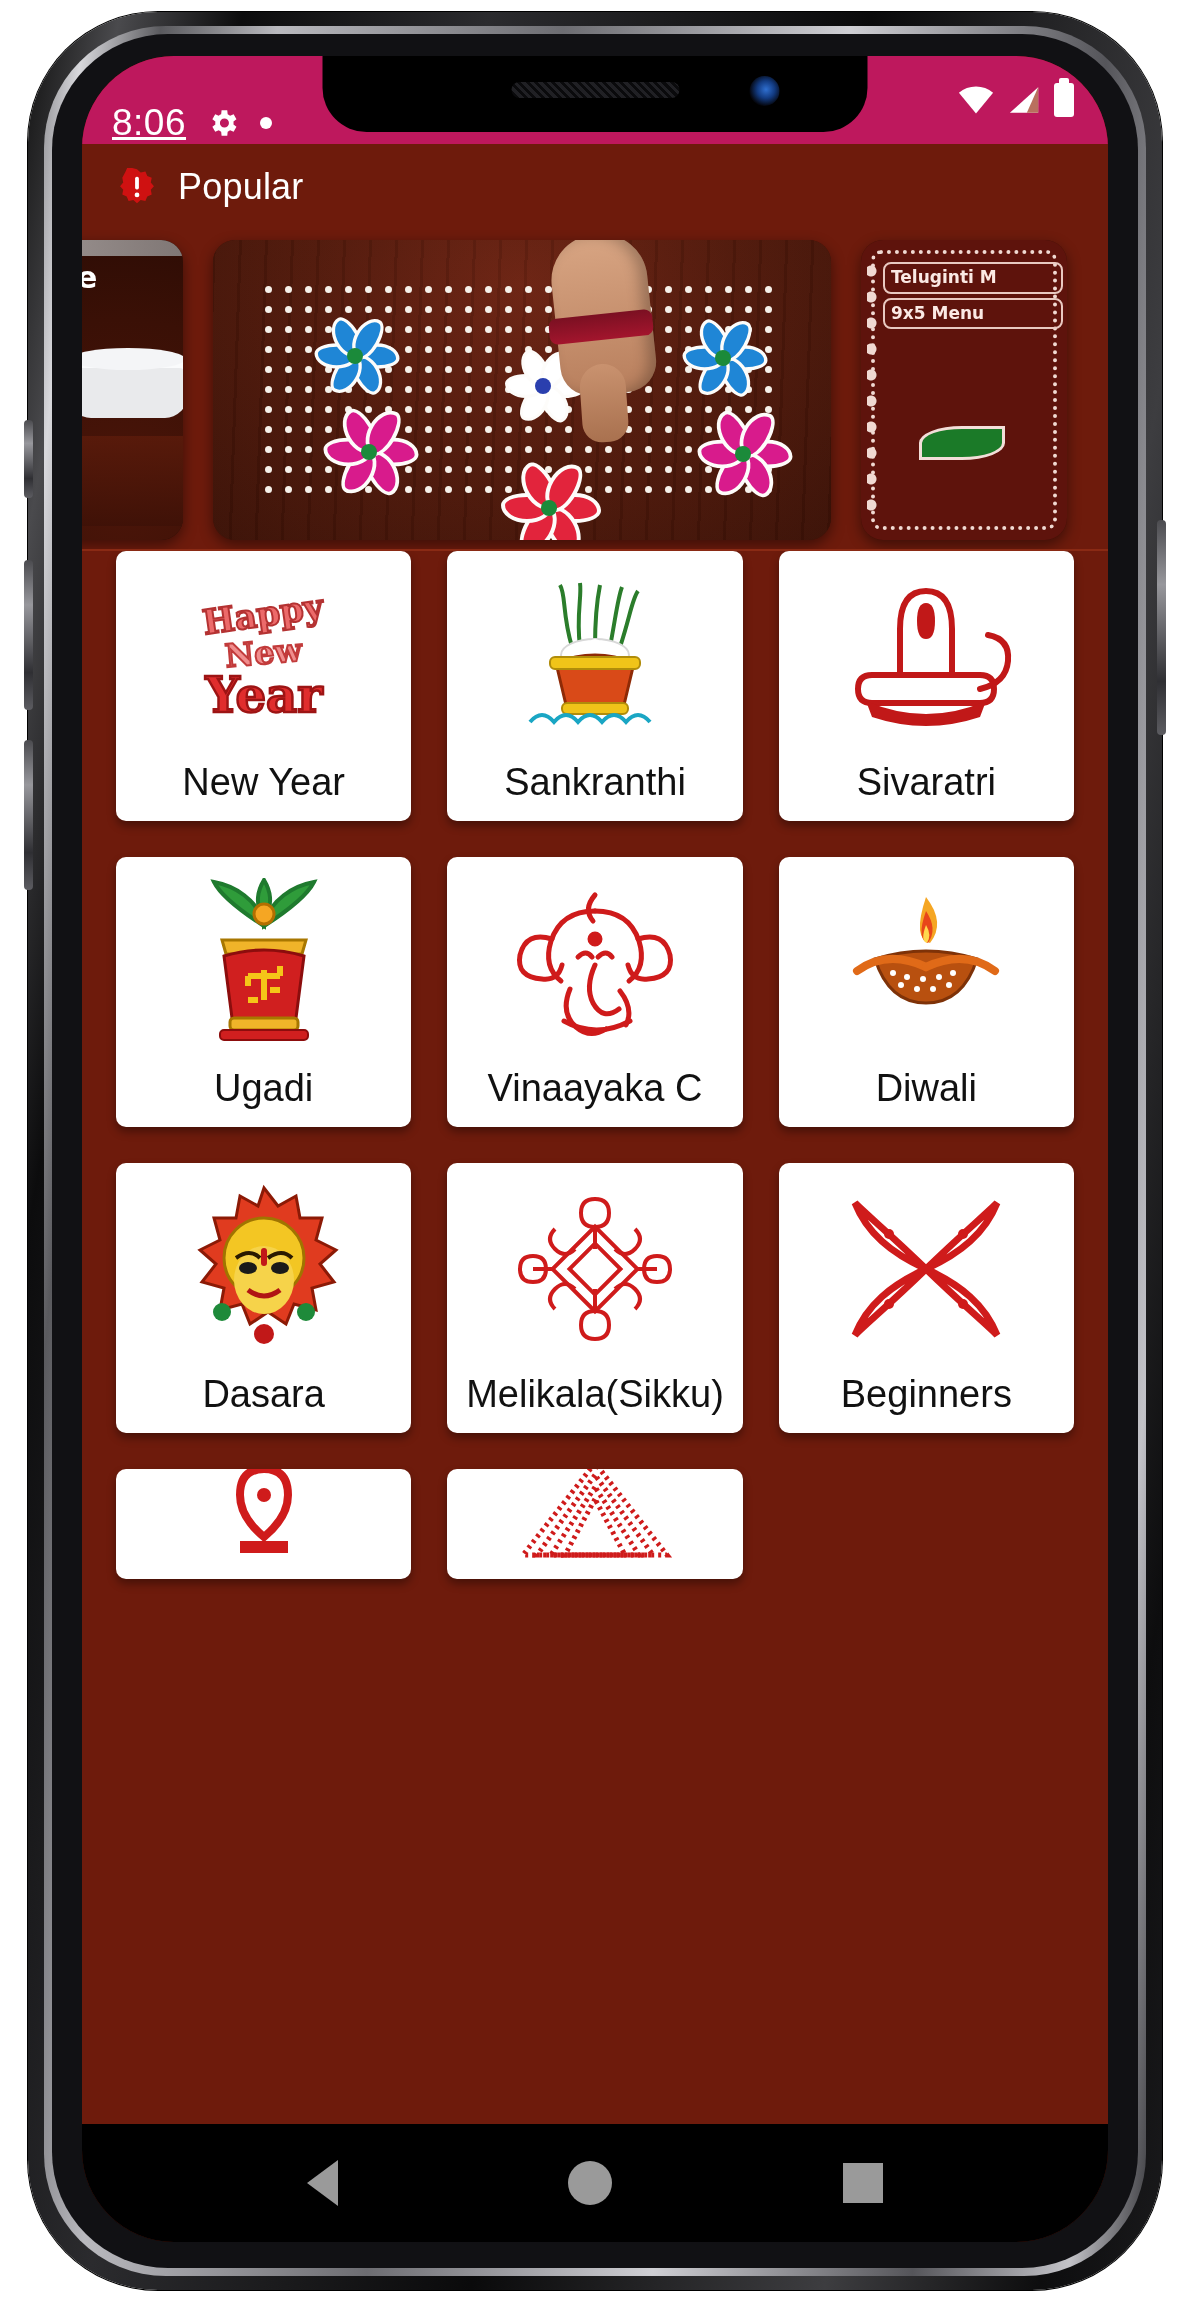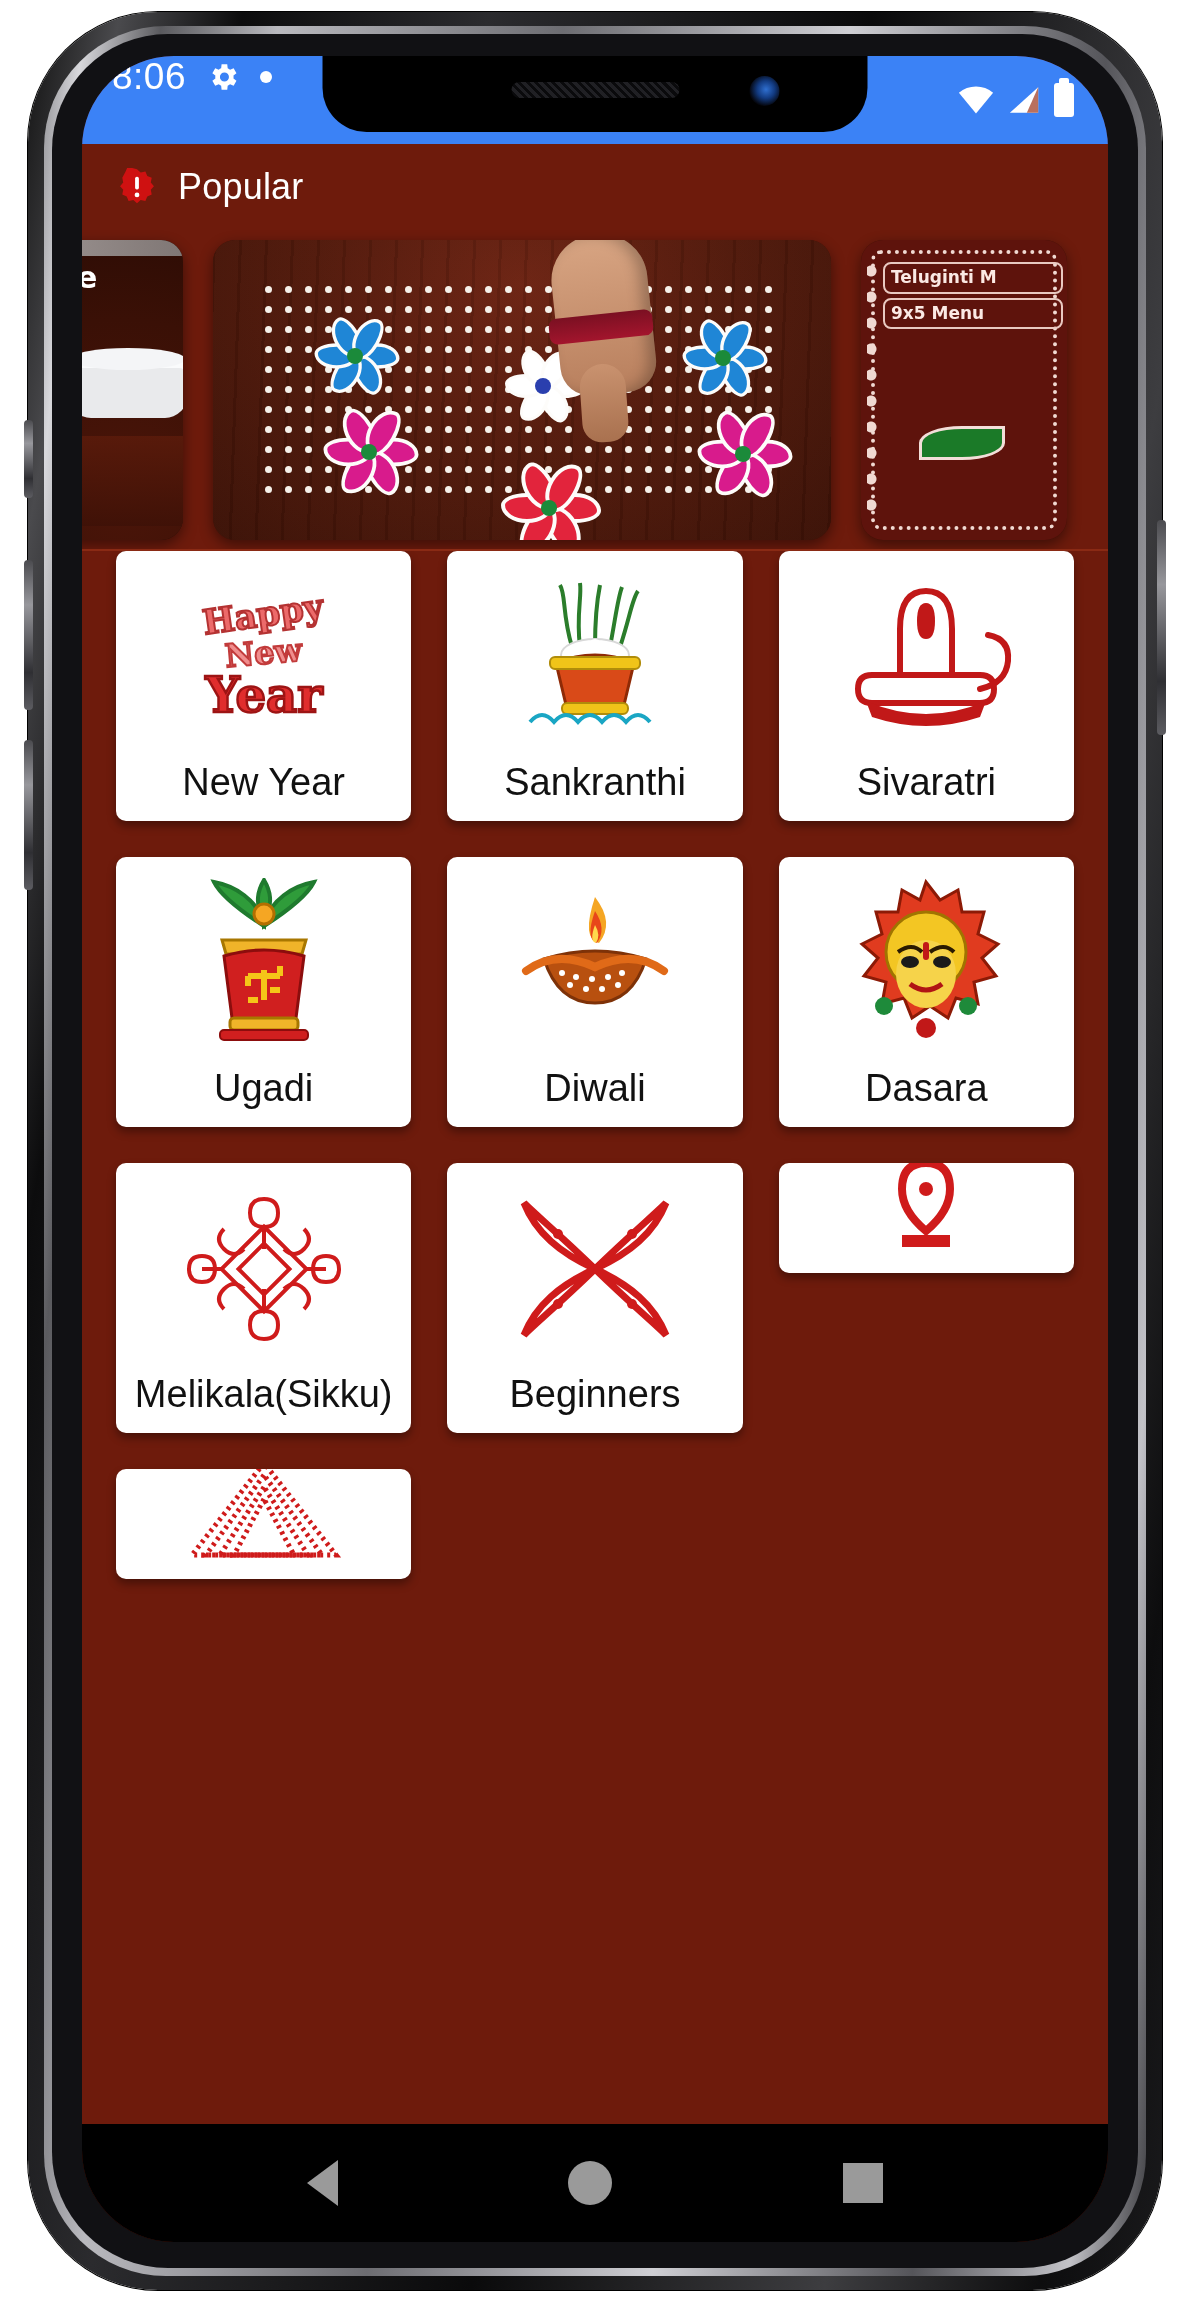--- a/index.html
+++ b/index.html
@@ -64,26 +64,27 @@
     width: 1026px; height: 2186px;
     background: #6e1b0c;
     display: flex;
     flex-direction: column;
   }
 
   
   .statusbar {
     position: relative;
     height: 88px;
-    background: #3b82f6;
+    background: #be185d;
     flex: 0 0 auto;
     display: flex;
-    align-items: flex-start;
+    align-items: flex-end;
     padding: 0 0 0 30px;
     color: #fff;
+    text-decoration: underline;
   }
   .sb-left { display: flex; align-items: center; gap: 20px; z-index: 3;}
   .sb-time { font-size: 37px; font-weight: 500; letter-spacing: .5px; color:#fff;}
   .sb-gear { width: 34px; height: 34px; }
   .sb-dot { width: 12px; height: 12px; border-radius: 50%; background: #fff; }
   .sb-right {
     position: absolute; right: 34px; top: 0; height: 88px;
     display: flex; align-items: center; gap: 13px; z-index:3;
   }
   .icon-wifi { width: 36px; height: 30px; }
@@ -779,20 +780,39 @@
                 <path d="M48 62 h84 l-4 14 H52z" fill="#f0b429" stroke="#a87700" stroke-width="3"></path>
                 <path d="M50 78 q40 -12 80 0 l-8 62 q-32 12 -64 0z" fill="#d01f1f" stroke="#8c0d0d" stroke-width="3"></path>
                 <path d="M74 98 h32 M90 92 v30 M74 98 v10 M106 98 v-10 M74 122 h10 M106 112 h-10" stroke="#f5c518" stroke-width="6" fill="none"></path>
                 <rect x="56" y="140" width="68" height="12" rx="4" fill="#f0b429" stroke="#a87700" stroke-width="3"></rect>
                 <rect x="46" y="152" width="88" height="10" rx="4" fill="#d01f1f" stroke="#8c0d0d" stroke-width="2"></rect>
               </svg>
             </div>
             <div class="tile-label">Ugadi</div>
           </div>
 
+          <div class="tile">
+            <div class="tile-art">
+              <svg width="190" height="165" viewBox="0 0 190 165" fill="none" stroke="#cf1b1b" stroke-width="5" stroke-linecap="round">
+                <path d="M95 14 q-12 14 -2 26"></path>
+                <path d="M95 30 q-34 0 -44 30 q-8 26 10 40"></path>
+                <path d="M95 30 q34 0 44 30 q8 26 -10 40"></path>
+                <path d="M52 58 q-26 -8 -32 16 q-4 22 22 24 q16 2 20 -14"></path>
+                <path d="M138 58 q26 -8 32 16 q4 22 -22 24 q-16 2 -20 -14"></path>
+                <path d="M78 76 q8 -8 14 0"></path>
+                <path d="M98 76 q8 -8 14 0"></path>
+                <path d="M95 84 q-10 22 -2 38 q10 18 26 6"></path>
+                <path d="M70 108 q-10 24 6 38 q14 12 30 2"></path>
+                <path d="M120 110 q14 18 6 34"></path>
+                <path d="M64 140 q32 18 66 0"></path>
+                <circle cx="95" cy="58" r="5" fill="#cf1b1b"></circle>
+              </svg>
+            </div>
+            <div class="tile-label">Vinaayaka C</div>
+          </div>
 
           <div class="tile">
             <div class="tile-art">
               <svg width="190" height="165" viewBox="0 0 190 165">
                 <path d="M95 16 q20 26 4 46 q-18 -4 -4 -46z" fill="#f5a623"></path>
                 <path d="M95 30 q12 18 2 32 q-12 -4 -2 -32z" fill="#e8461a"></path>
                 <path d="M95 44 q6 10 1 18 q-7 -2 -1 -18z" fill="#ffd84d"></path>
                 <path d="M44 78 q51 -16 102 0 q-14 44 -51 44 q-37 0 -51 -44z" fill="#b8500f" stroke="#7e3208" stroke-width="3"></path>
                 <path d="M26 90 q30 -22 69 -4" fill="none" stroke="#e06a18" stroke-width="8" stroke-linecap="round"></path>
                 <path d="M164 90 q-30 -22 -69 -4" fill="none" stroke="#e06a18" stroke-width="8" stroke-linecap="round"></path>

